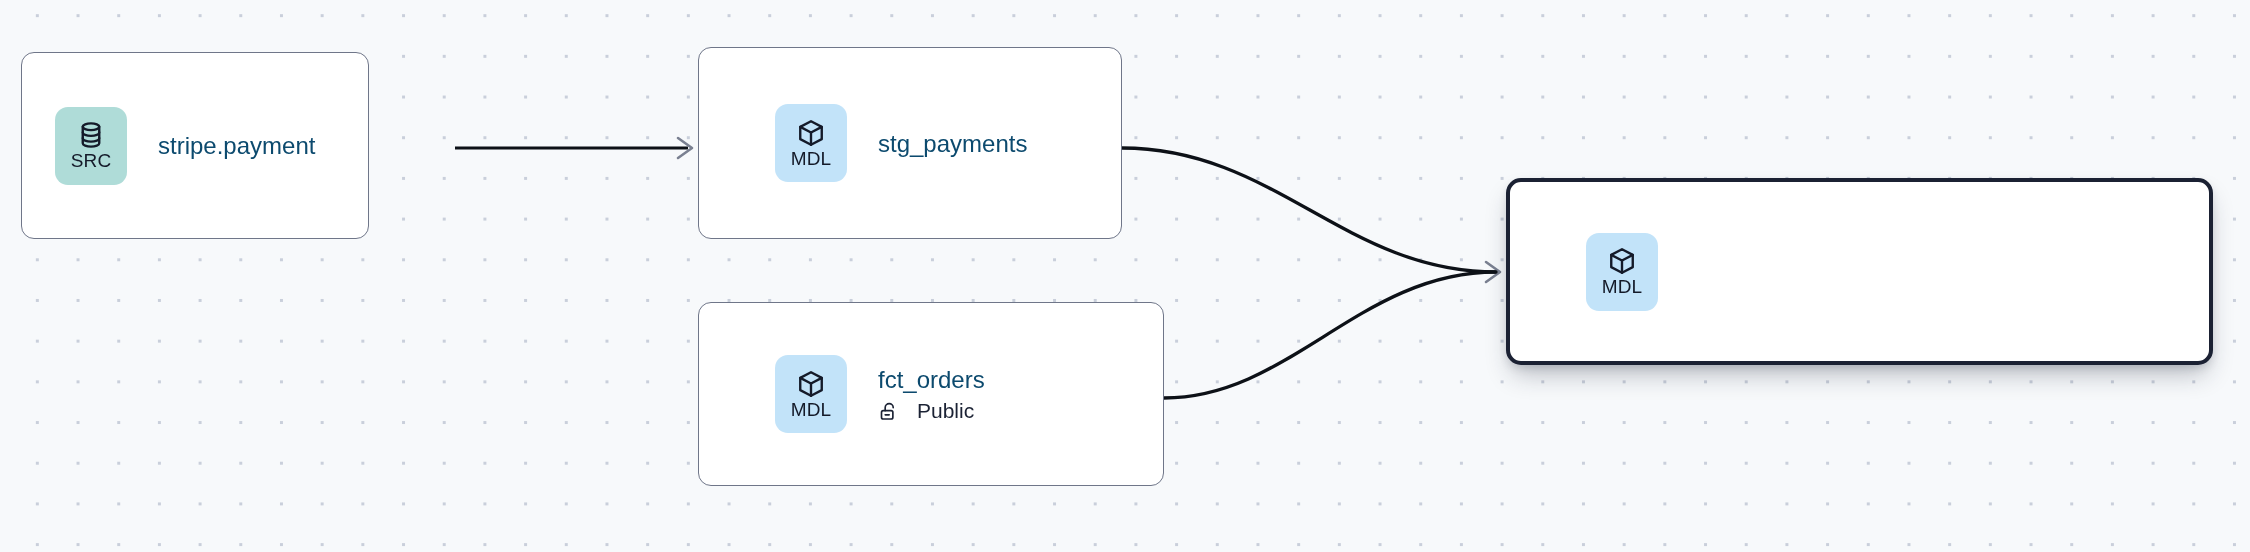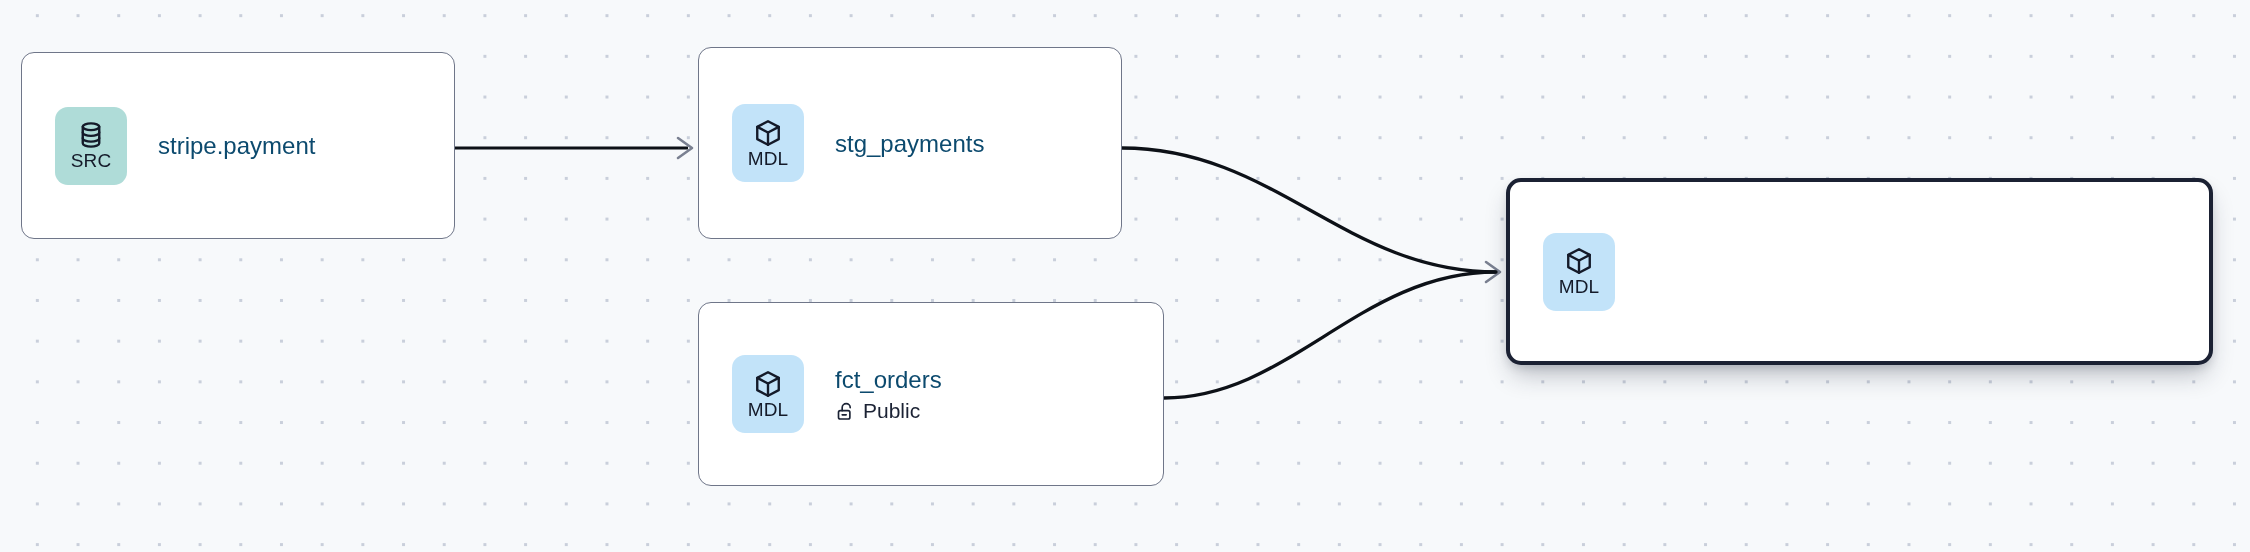--- a/index.html
+++ b/index.html
@@ -51,21 +51,21 @@
     width: 72px;
     height: 78px;
     border-radius: 13px;
     display: flex;
     flex-direction: column;
     align-items: center;
     justify-content: center;
     gap: 1px;
   }
   .badge.src { background: #afdcd8; }
-  .badge.mdl { background: #c2e3f9; }
+  .badge.mdl { background: #c2e3f9; margin-left: 43px; }
   .badge .glyph {
     display: block;
     line-height: 0;
   }
   .badge .btxt {
     font-size: 19px;
     line-height: 20px;
     color: #141a29;
     letter-spacing: 0.2px;
     font-weight: 400;
@@ -81,29 +81,29 @@
   .node-title {
     font-size: 24px;
     line-height: 29px;
     color: #0c4a6e;
     white-space: nowrap;
     font-weight: 400;
   }
   .node-sub {
     display: flex;
     align-items: center;
-    gap: 7px;
+    gap: 18px;
     font-size: 21px;
     line-height: 24px;
     color: #1b2234;
   }
   .node-sub .lock { line-height: 0; display: block; }
 
   
-  #node-stripe-payment      { left: 21px;   top: 52px;  width: 434px; height: 187px; }
+  #node-stripe-payment      { left: 21px;   top: 52px;  width: 348px; height: 187px; }
   #node-stg-payments        { left: 698px;  top: 47px;  width: 424px; height: 192px; }
   #node-fct-orders          { left: 698px;  top: 302px; width: 466px; height: 184px; }
   #node-agg-customer-journey{ left: 1506px; top: 178px; width: 707px; height: 187px; }
 </style>
 </head>
 <body>
 
 <div id="canvas">
 
   <svg id="edges" viewBox="0 0 2250 552" width="2250" height="552" xmlns="http://www.w3.org/2000/svg">

